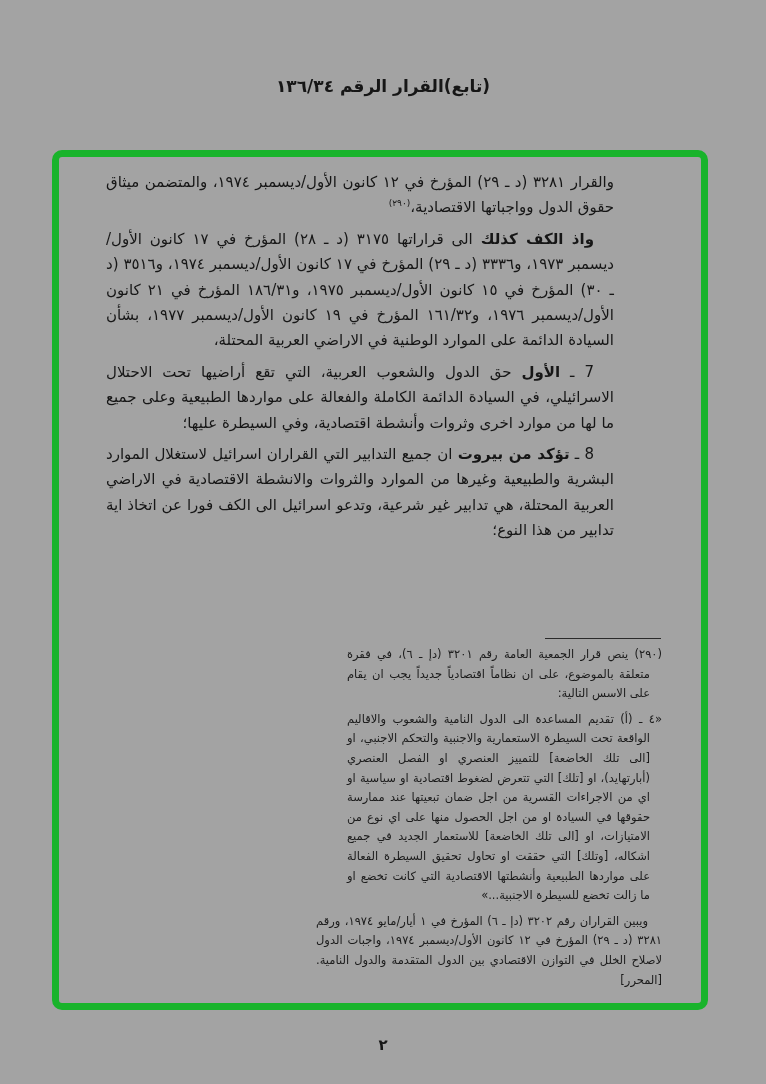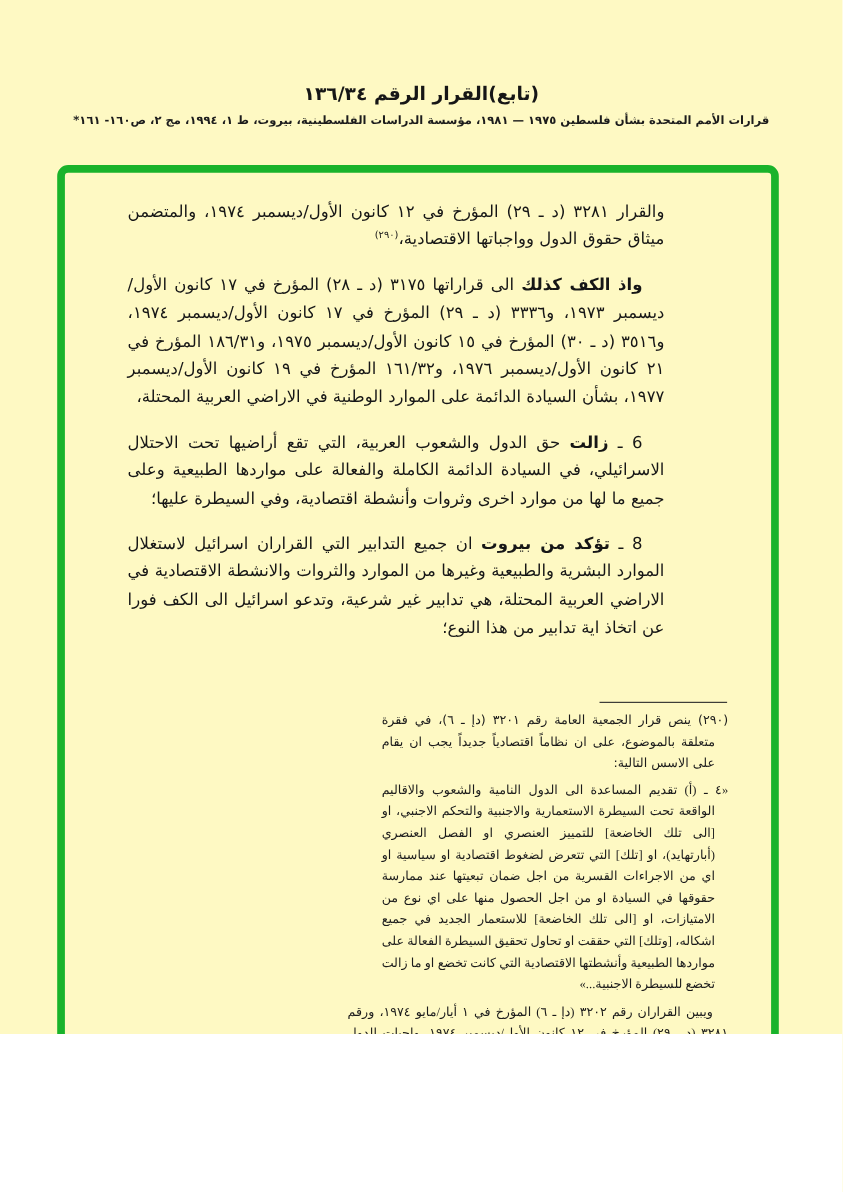--- a/index.html
+++ b/index.html
@@ -1,21 +1,21 @@
 <!DOCTYPE html>
 <html lang="ar" dir="rtl"><head>
 <meta charset="utf-8">
 <style>
   * { margin: 0; padding: 0; box-sizing: border-box; }
   html, body { background: #ffffff; }
   .page {
     position: relative;
     width: 766px;
-    height: 940px;
-    background: #fef9c3;
+    height: 1084px;
+    background: #a3a3a3;
     font-family: "DejaVu Sans", sans-serif;
     color: #161616;
     direction: rtl;
     overflow: hidden;
   }
   .doc-title {
     position: absolute;
     top: 76px;
     left: 0;
     width: 100%;
@@ -47,21 +47,21 @@
   .body-text {
     position: absolute;
     top: 164px;
     left: 100px;
     width: 520px;
     direction: rtl;
     text-align: justify;
     font-size: 15px;
     line-height: 25.4px;
   }
-  .body-text p { margin: 16px; }
+  .body-text p { margin: 6px; }
   .body-text p.ind { text-indent: 20px; }
   .body-text sup {
     font-size: 9px;
     line-height: 0;
     vertical-align: 6px;
   }
   .fn-separator {
     position: absolute;
     top: 638px;
     left: 545px;
@@ -76,48 +76,47 @@
     width: 362px;
     direction: rtl;
     text-align: justify;
     font-size: 11.5px;
     line-height: 19.6px;
     color: #1b1b1b;
   }
   .footnote p { margin: 0; }
   .footnote p.hang { padding-right: 12px; text-indent: -12px; margin-left: 47px; }
   .footnote p.ind  { text-indent: 14px; margin-left: 16px; }
-  .footnote p.sp   { margin-top: 6px; font-family: Liberation Serif, serif; }
+  .footnote p.sp   { margin-top: 6px; }
   .page-number {
     position: absolute;
     top: 1036px;
     left: 0;
     width: 100%;
     text-align: center;
     font-size: 15px;
     font-weight: bold;
   }
 </style>
 </head>
 <body>
 
 <div class="page">
 
   <div class="doc-title">(تابع)القرار الرقم ١٣٦/٣٤</div>
 
-  <div class="source-line">قرارات الأمم المتحدة بشأن فلسطين ١٩٧٥ — ١٩٨١، مؤسسة الدراسات الفلسطينية، بيروت، ط ١، ١٩٩٤، مج ٢، ص١٦٠- ١٦١*</div>
 
   <div class="green-frame" style="border-color: rgb(25, 179, 43);"></div>
 
   <div class="body-text">
     <p><span>والقرار ٣٢٨١ (د ـ ٢٩) المؤرخ في ١٢ كانون الأول/ديسمبر ١٩٧٤، والمتضمن ميثاق حقوق الدول وواجباتها الاقتصادية،</span><sup>(٢٩٠)</sup></p>
 
     <p class="ind"><b>واذ الكف كذلك</b><span> الى قراراتها ٣١٧٥ (د ـ ٢٨) المؤرخ في ١٧ كانون الأول/ديسمبر ١٩٧٣، و٣٣٣٦ (د ـ ٢٩) المؤرخ في ١٧ كانون الأول/ديسمبر ١٩٧٤، و٣٥١٦ (د ـ ٣٠) المؤرخ في ١٥ كانون الأول/ديسمبر ١٩٧٥، و١٨٦/٣١ المؤرخ في ٢١ كانون الأول/ديسمبر ١٩٧٦، و١٦١/٣٢ المؤرخ في ١٩ كانون الأول/ديسمبر ١٩٧٧، بشأن السيادة الدائمة على الموارد الوطنية في الاراضي العربية المحتلة،</span></p>
 
-    <p class="ind"><span>6 ـ </span><b>زالت</b><span> حق الدول والشعوب العربية، التي تقع أراضيها تحت الاحتلال الاسرائيلي، في السيادة الدائمة الكاملة والفعالة على مواردها الطبيعية وعلى جميع ما لها من موارد اخرى وثروات وأنشطة اقتصادية، وفي السيطرة عليها؛</span></p>
+    <p class="ind"><span>7 ـ </span><b>الأول</b><span> حق الدول والشعوب العربية، التي تقع أراضيها تحت الاحتلال الاسرائيلي، في السيادة الدائمة الكاملة والفعالة على مواردها الطبيعية وعلى جميع ما لها من موارد اخرى وثروات وأنشطة اقتصادية، وفي السيطرة عليها؛</span></p>
 
     <p class="ind"><span>8 ـ </span><b>تؤكد من بيروت</b><span> ان جميع التدابير التي القراران اسرائيل لاستغلال الموارد البشرية والطبيعية وغيرها من الموارد والثروات والانشطة الاقتصادية في الاراضي العربية المحتلة، هي تدابير غير شرعية، وتدعو اسرائيل الى الكف فورا عن اتخاذ اية تدابير من هذا النوع؛</span></p>
   </div>
 
   <div class="fn-separator"></div>
 
   <div class="footnote">
     <p class="hang">(٢٩٠) ينص قرار الجمعية العامة رقم ٣٢٠١ (دإ ـ ٦)، في فقرة متعلقة بالموضوع، على ان نظاماً اقتصادياً جديداً يجب ان يقام على الاسس التالية:</p>
     <p class="hang sp">«٤ ـ (أ) تقديم المساعدة الى الدول النامية والشعوب والاقاليم الواقعة تحت السيطرة الاستعمارية والاجنبية والتحكم الاجنبي، او [الى تلك الخاضعة] للتمييز العنصري او الفصل العنصري (أبارتهايد)، او [تلك] التي تتعرض لضغوط اقتصادية او سياسية او اي من الاجراءات القسرية من اجل ضمان تبعيتها عند ممارسة حقوقها في السيادة او من اجل الحصول منها على اي نوع من الامتيازات، او [الى تلك الخاضعة] للاستعمار الجديد في جميع اشكاله، [وتلك] التي حققت او تحاول تحقيق السيطرة الفعالة على مواردها الطبيعية وأنشطتها الاقتصادية التي كانت تخضع او ما زالت تخضع للسيطرة الاجنبية...»</p>
     <p class="ind sp">ويبين القراران رقم ٣٢٠٢ (دإ ـ ٦) المؤرخ في ١ أيار/مايو ١٩٧٤، ورقم ٣٢٨١ (د ـ ٢٩) المؤرخ في ١٢ كانون الأول/ديسمبر ١٩٧٤، واجبات الدول لاصلاح الخلل في التوازن الاقتصادي بين الدول المتقدمة والدول النامية. [المحرر]</p>

